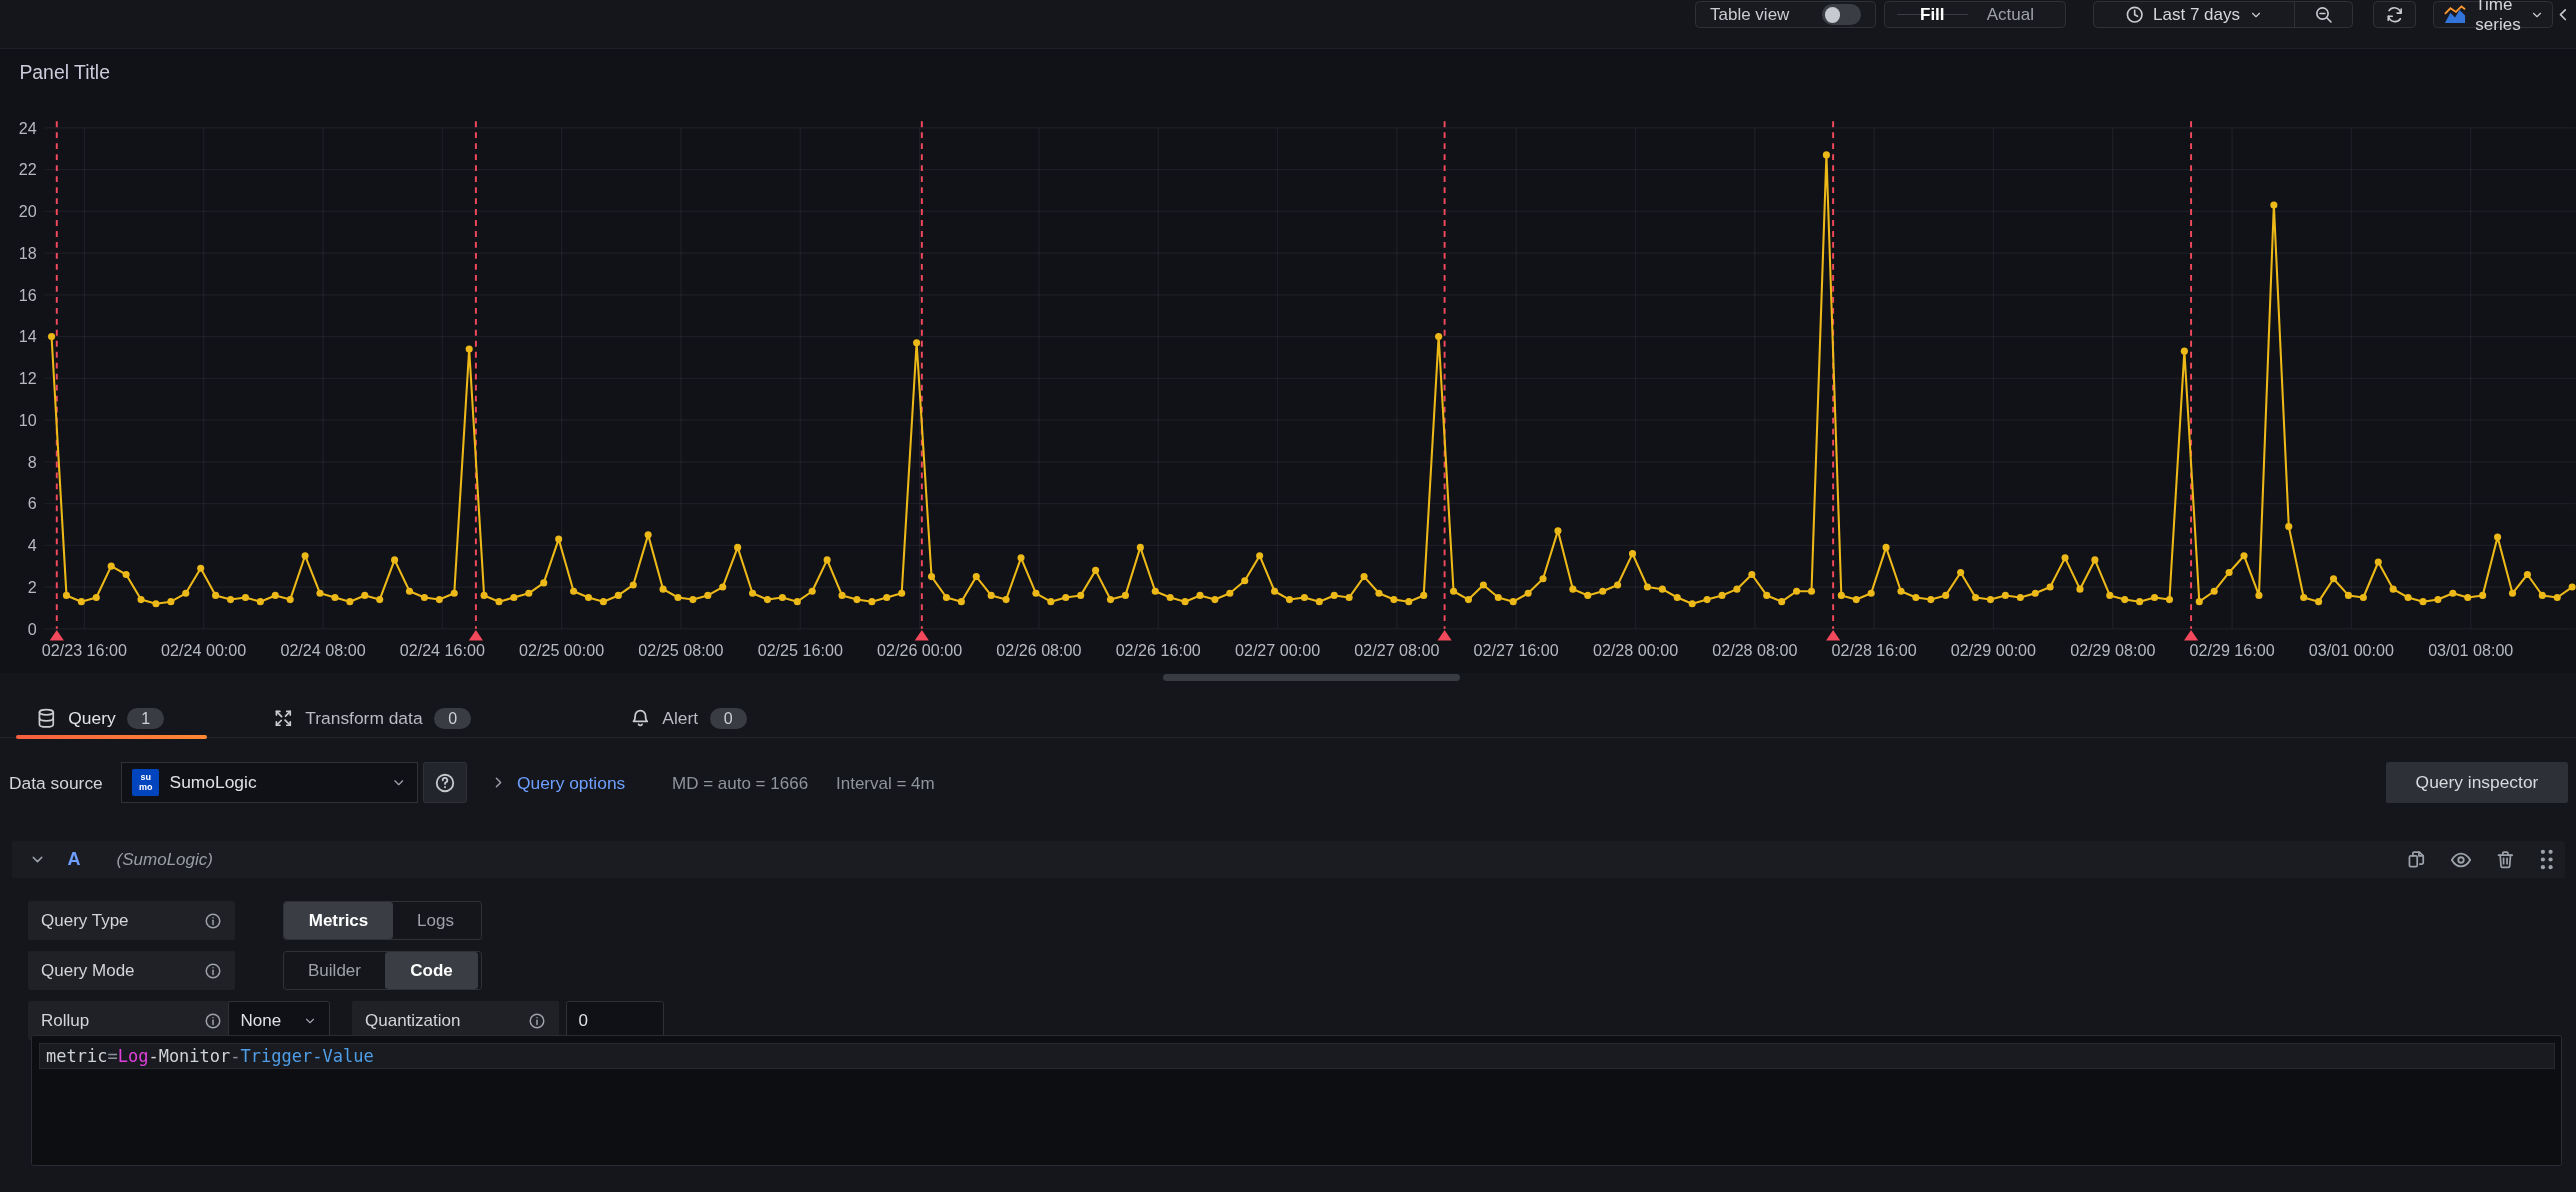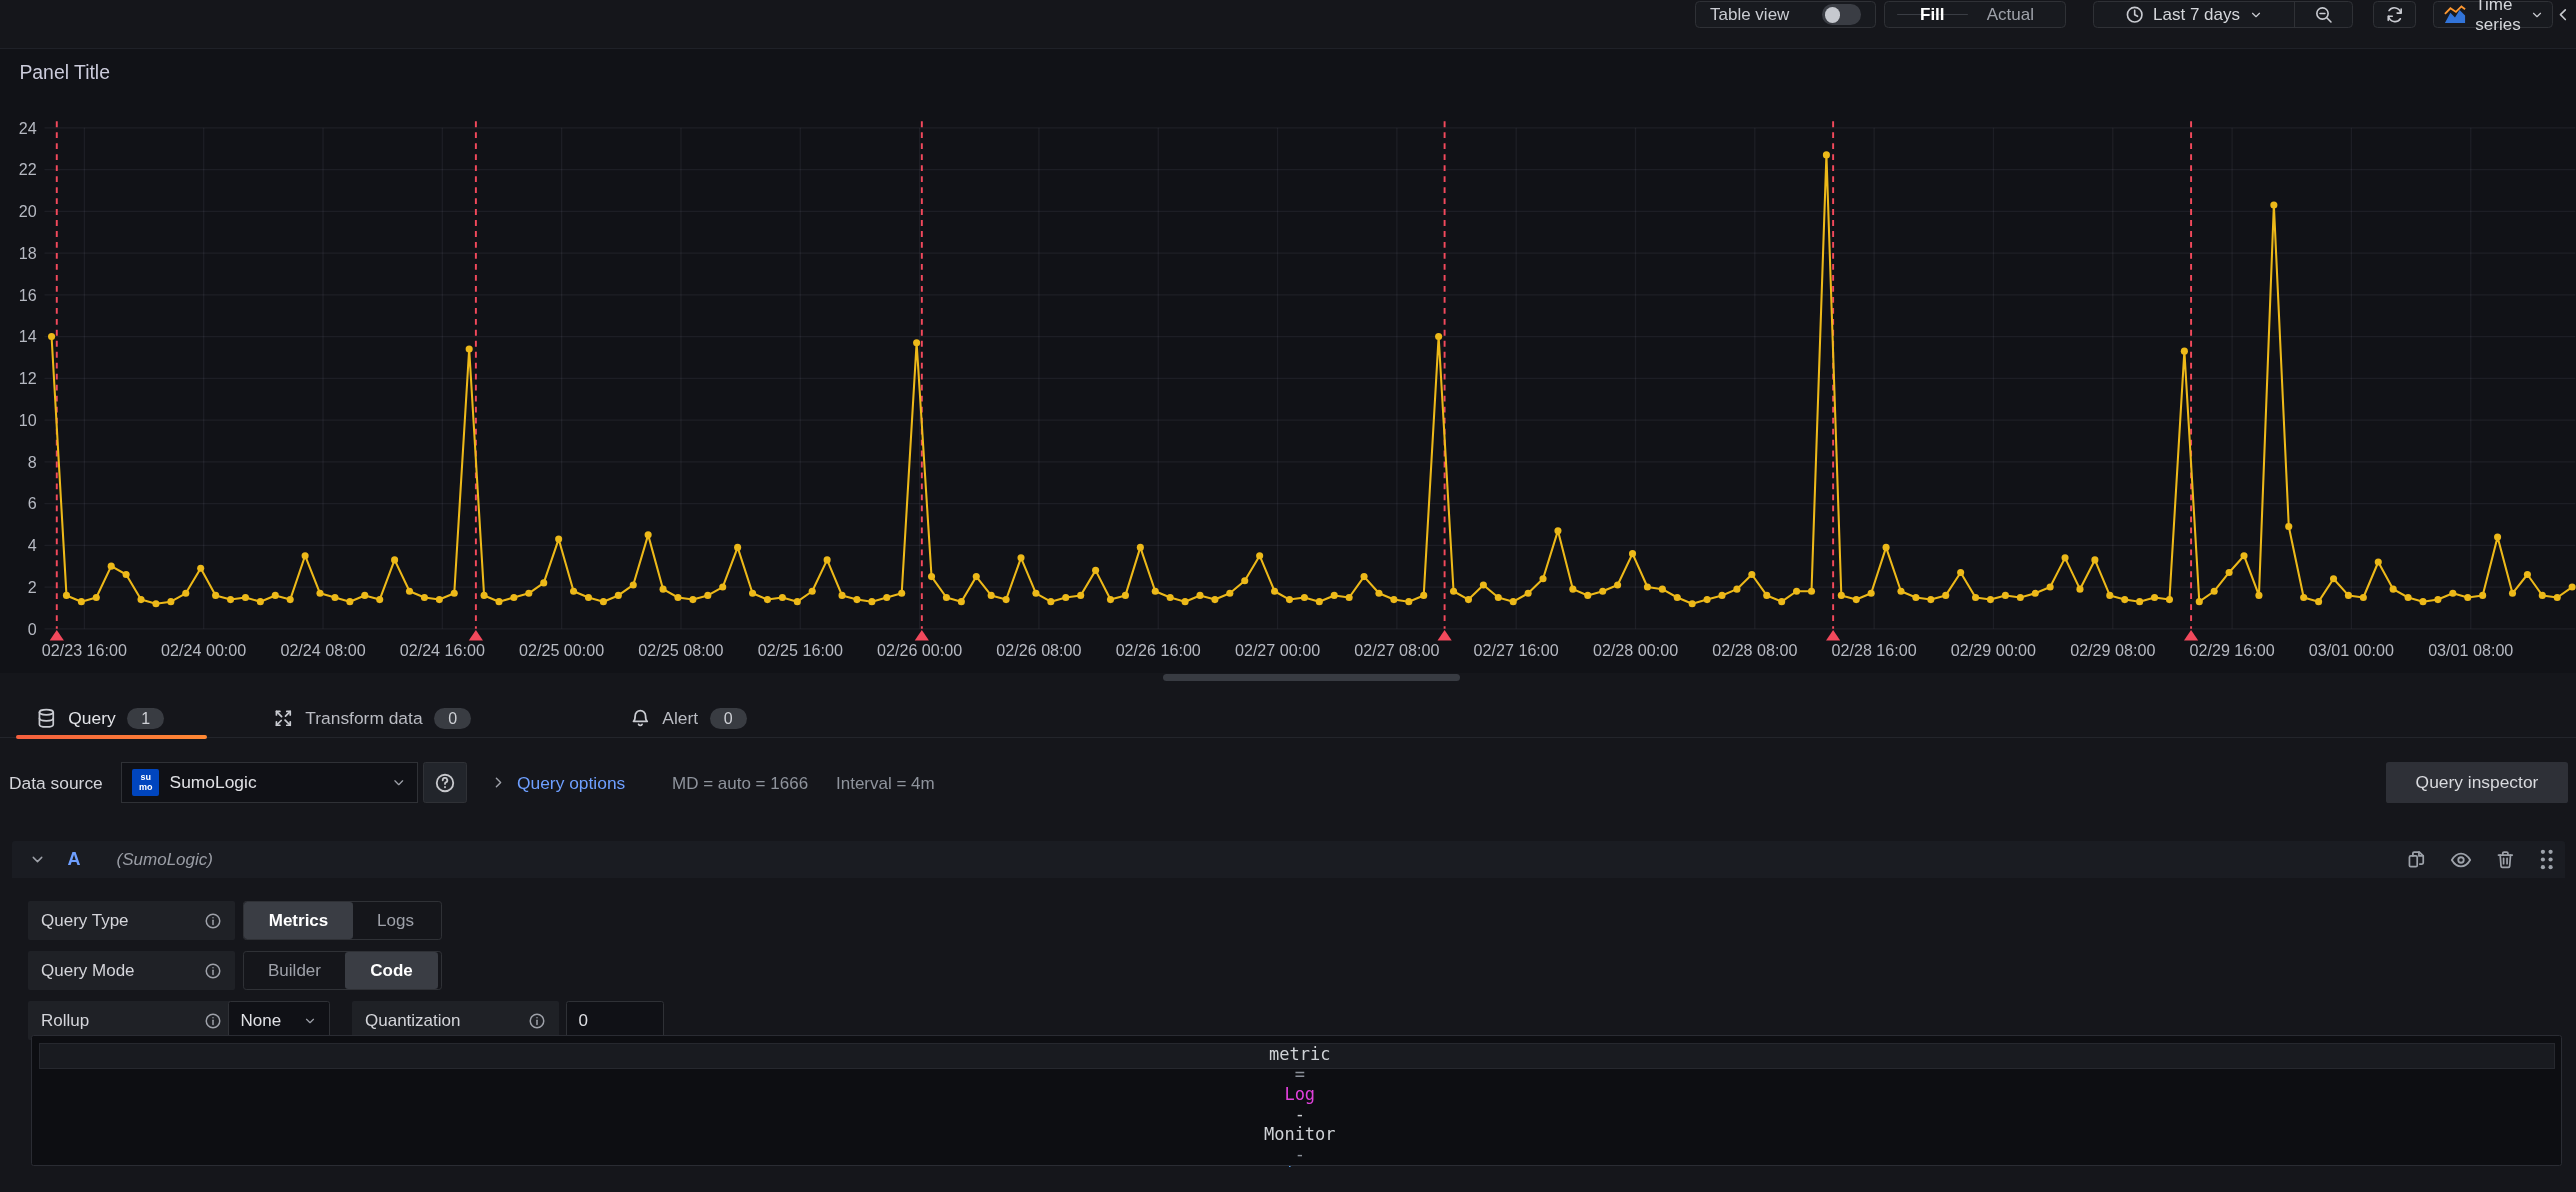--- a/index.html
+++ b/index.html
@@ -49,30 +49,30 @@
   
   #qcard-header { left:11.6px; top:841px; width:2553px; height:37px; background:#1a1c22; border-radius:2.6px 2.6px 0 0;
                   display:flex; align-items:center; }
   #refid { color:#6e9fff; font-size:18px; font-weight:700; }
   #ds-hint { color:#9a9da5; font-size:17px; font-style:italic; }
   .hicon { margin-left:23px; cursor:pointer; }
   .field-label { position:absolute; left:28px; width:207px; height:39px; background:#1f2126; border-radius:1.9px;
                  display:flex; align-items:center; padding:0 13px; font-size:17px; color:#d4d5da; }
   .field-label .inf { margin-left:auto; }
   .radiogrp { position:absolute; height:39px; border:1.3px solid #2f3136; background:#15161b; border-radius:3.2px;
-              display:flex; align-items:stretch; font-size:17px; }
+              display:flex; align-items:stretch; font-size:17px;margin-left:40px; }
   .sel-input { position:absolute; height:39px; background:#101116; border:1.3px solid #2f3136; border-radius:2.6px;
                display:flex; align-items:center; padding:0 11.6px; font-size:17px; color:#e0e1e5; }
 
   
   #code-editor { left:31px; top:1035px; width:2531px; height:131px; background:#0d0e12; border:1.3px solid #2a2c33;
                  border-radius:2.6px; }
   #code-line { position:absolute; left:6.5px; top:6.5px; right:6.5px; height:26px; background:#191b20;
                border:0.6px solid #26282e; display:flex; align-items:center; padding-left:6.5px;
-               font-family:"DejaVu Sans Mono","Liberation Mono",monospace; font-size:17px;flex-direction:column; }
+               font-family:"DejaVu Sans Mono","Liberation Mono",monospace; font-size:17px; }
   #page-bottom { left:0; top:1167px; width:2576px; height:25px; background:#15161b; }
 </style>
 </head>
 <body>
 
 <div id="stage">
 
   <div id="topbar" class="abs">
     <div class="tb-box" style="left:1695px; width:181px; justify-content:space-between; padding:0 14px;">
       <span>Table view</span>

